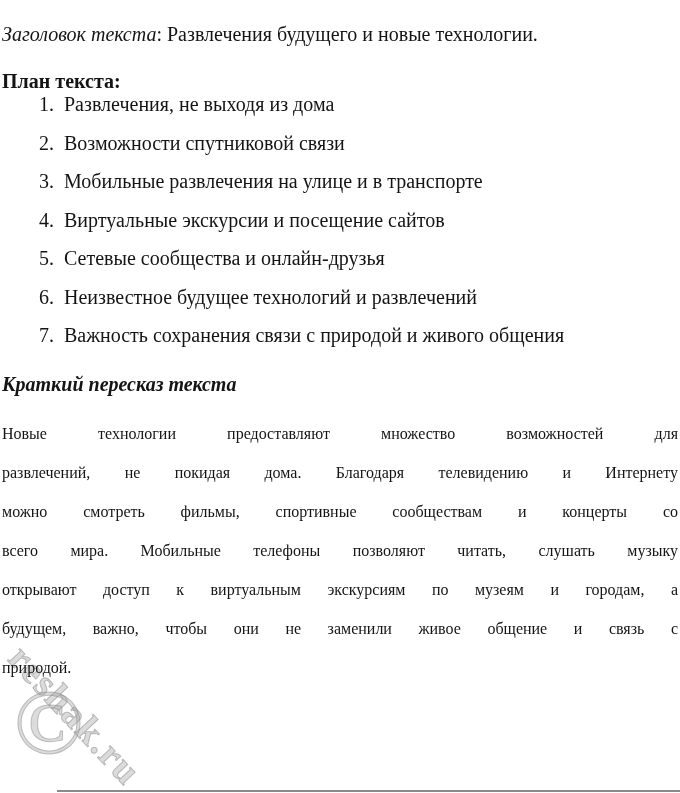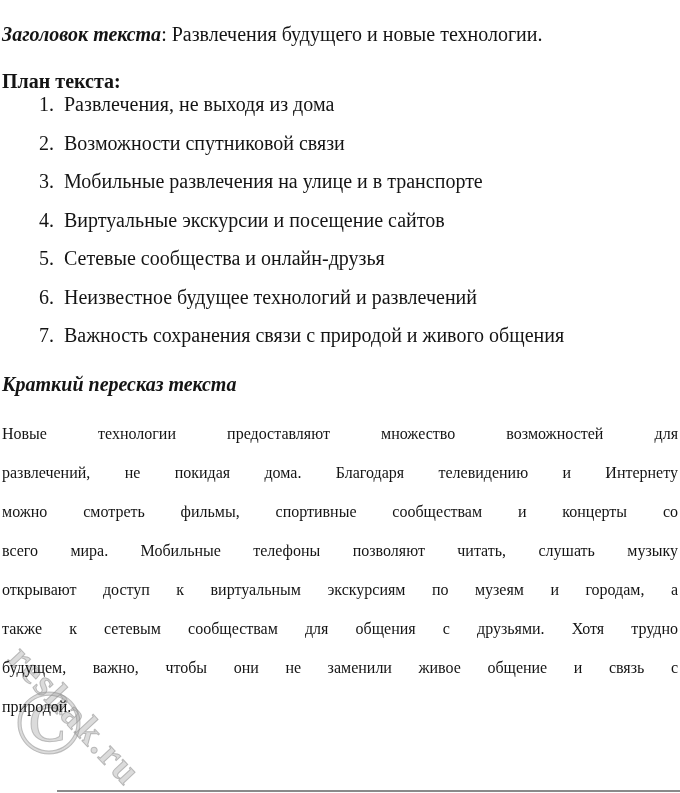--- a/index.html
+++ b/index.html
@@ -9,21 +9,21 @@
     position: relative;
     overflow: hidden;
     background: #ffffff;
     font-family: "Liberation Serif", "DejaVu Serif", serif;
     color: #141414;
   }
   .block { position: absolute; left: 2px; right: 2px; }
 
   
   .doc-header { top: 1px; font-size: 20px; line-height: 26px; }
-  .bold-italic { font-weight: bold; font-style: italic; }
+  .bold-italic { font-weight: normal; font-style: italic; }
 
   
   .plan-title { top: 45px; font-size: 20px; line-height: 26px; font-weight: bold; margin-top: 23px; }
 
   
   .plan-list { top: 91px; padding-left: 37px; }
   .plan-item { display: flex; font-size: 20px; line-height: 26px; margin-bottom: 12.5px; }
   .plan-item .num { flex: 0 0 25px; width: 25px; }
   .plan-item .item-label { flex: 1; }
 
@@ -123,18 +123,17 @@
 </div>
 
 <div class="block summary-title">Краткий пересказ текста</div>
 
 <div class="block summary-paragraph">
   <div class="jline">Новые технологии предоставляют множество возможностей для</div>
   <div class="jline">развлечений, не покидая дома. Благодаря телевидению и Интернету</div>
   <div class="jline">можно смотреть фильмы, спортивные сообществам и концерты со</div>
   <div class="jline">всего мира. Мобильные телефоны позволяют читать, слушать музыку</div>
   <div class="jline">открывают доступ к виртуальным экскурсиям по музеям и городам, а</div>
-  <div class="jline">также к сетевым сообществам для общения с друзьями. Хотя трудно</div>
   <div class="jline">будущем, важно, чтобы они не заменили живое общение и связь с</div>
   <div class="jline last">природой.</div>
 </div>
 
 <div class="bottom-rule"></div>
 
 </body></html>

